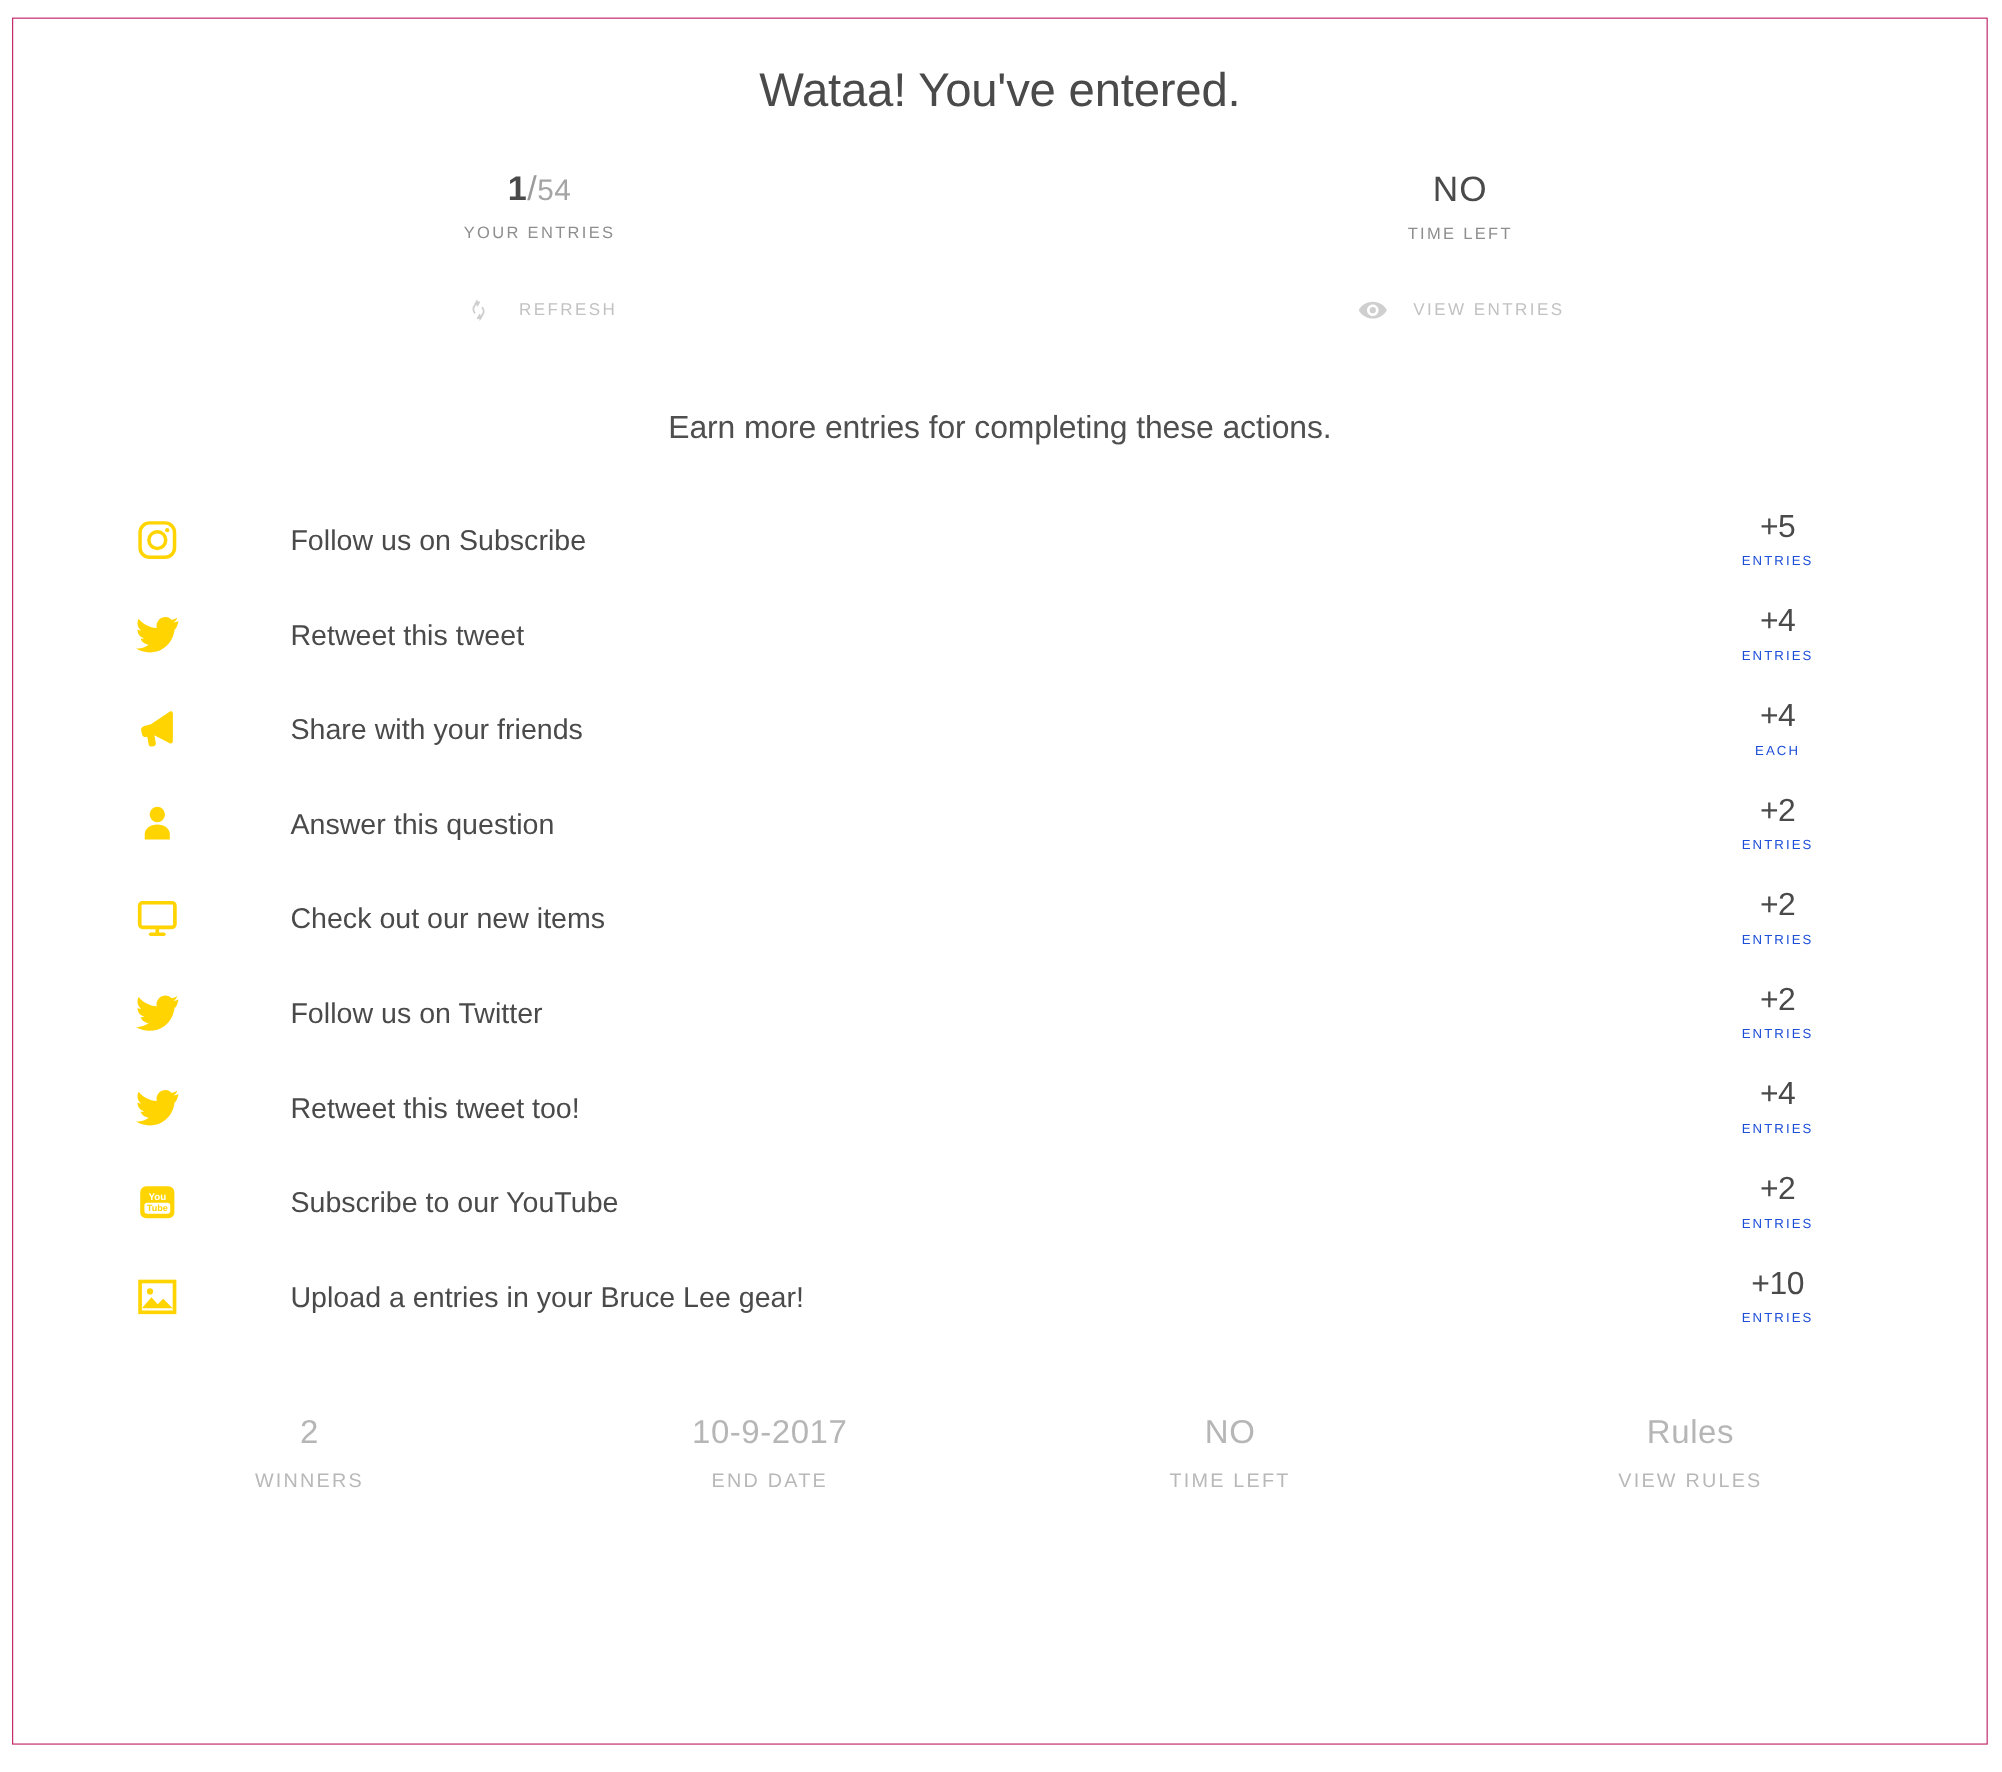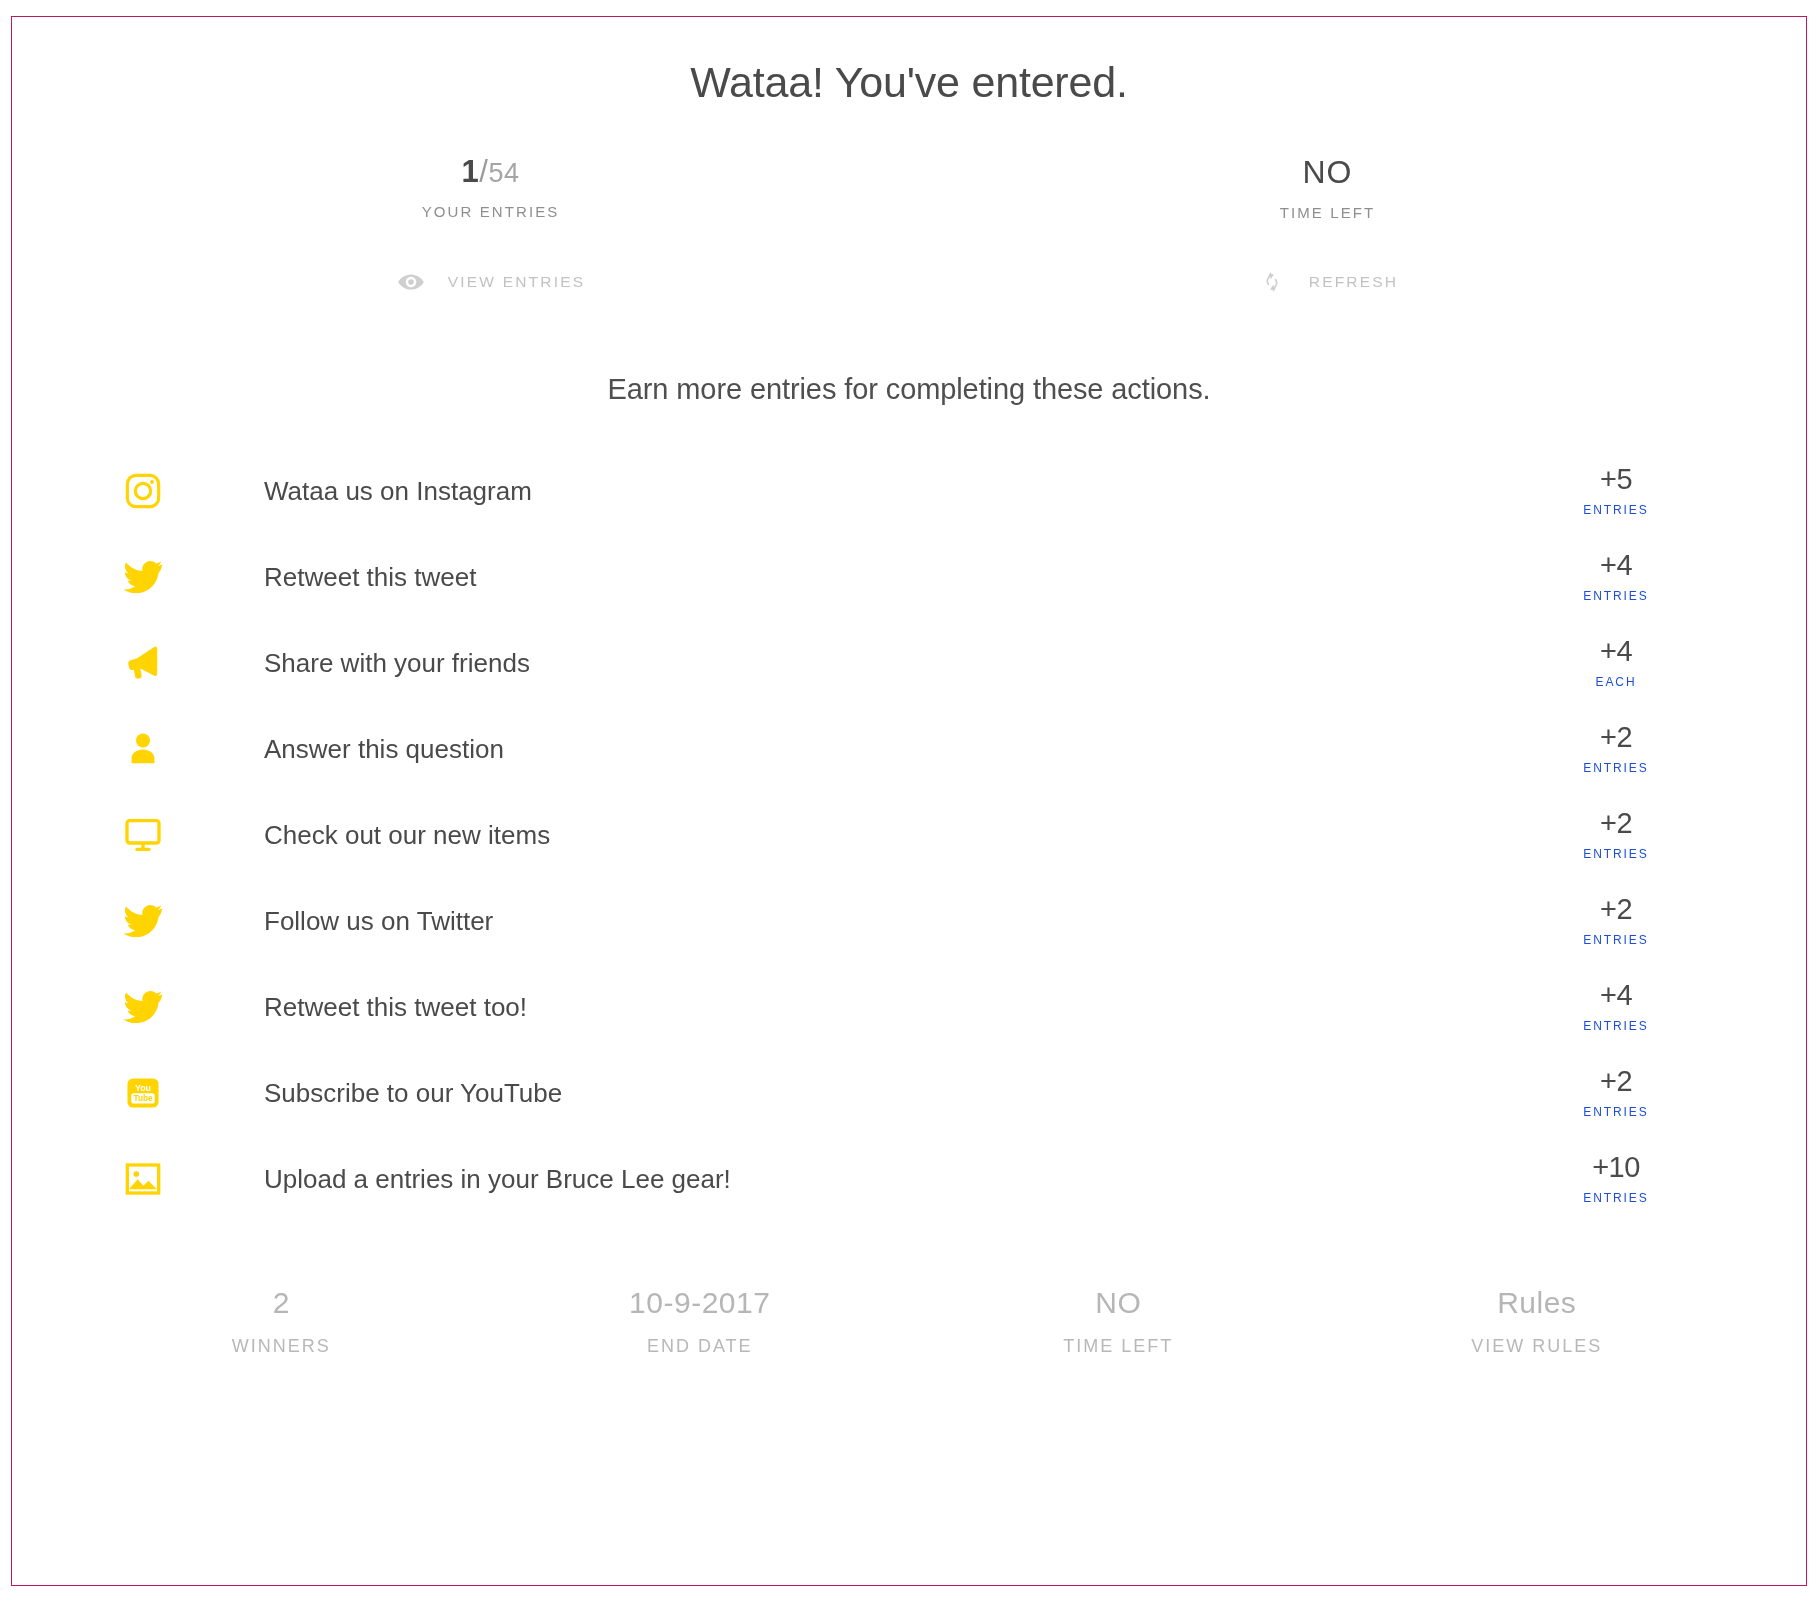--- a/index.html
+++ b/index.html
@@ -206,52 +206,52 @@
       <div class="stat-value plain">NO</div>
       <div class="stat-label">TIME LEFT</div>
     </div>
   </div>
 
   <div class="links-row">
     <div class="link-col">
       <div class="link-btn">
         <span class="link-icon">
           <svg viewBox="0 0 24 24" width="28" height="28" fill="currentColor" aria-hidden="true">
-            <path d="M12 5.5C6.9 5.5 2.7 8.7 1 12c1.7 3.3 5.9 6.5 11 6.5s9.3-3.2 11-6.5c-1.7-3.3-5.9-6.5-11-6.5zm0 11c-2.5 0-4.5-2-4.5-4.5S9.5 7.5 12 7.5s4.5 2 4.5 4.5-2 4.5-4.5 4.5z"></path>
-            <circle cx="12" cy="12" r="2.4"></circle>
+            <path d="M11.2 3.6c-0.2 0-0.4 0.1-0.5 0.3L8.9 6.7c-0.2 0.3 0 0.8 0.4 0.8 0.2 0 0.3-0.1 0.4-0.2l0.6-0.9c-1.8 0.8-3 2.6-3 4.7 0 1.5 0.6 2.8 1.5 3.8l1-1.1c-0.7-0.7-1.1-1.7-1.1-2.7 0-1.6 1-3 2.4-3.6l-0.5 0.9c-0.2 0.4 0.1 0.8 0.5 0.8 0.2 0 0.3-0.1 0.4-0.3l1.7-2.9c0.2-0.4-0.1-0.8-0.5-0.8h-1.5z"></path>
+            <path d="M12.8 20.4c0.2 0 0.4-0.1 0.5-0.3l1.8-2.8c0.2-0.3 0-0.8-0.4-0.8-0.2 0-0.3 0.1-0.4 0.2l-0.6 0.9c1.8-0.8 3-2.6 3-4.7 0-1.5-0.6-2.8-1.5-3.8l-1 1.1c0.7 0.7 1.1 1.7 1.1 2.7 0 1.6-1 3-2.4 3.6l0.5-0.9c0.2-0.4-0.1-0.8-0.5-0.8-0.2 0-0.3 0.1-0.4 0.3l-1.7 2.9c-0.2 0.4 0.1 0.8 0.5 0.8h1.5z"></path>
           </svg>
         </span>
-        <span class="link-text">VIEW ENTRIES</span>
+        <span class="link-text">REFRESH</span>
       </div>
     </div>
     <div class="link-col">
       <div class="link-btn">
         <span class="link-icon">
           <svg viewBox="0 0 24 24" width="28" height="28" fill="currentColor" aria-hidden="true">
-            <path d="M11.2 3.6c-0.2 0-0.4 0.1-0.5 0.3L8.9 6.7c-0.2 0.3 0 0.8 0.4 0.8 0.2 0 0.3-0.1 0.4-0.2l0.6-0.9c-1.8 0.8-3 2.6-3 4.7 0 1.5 0.6 2.8 1.5 3.8l1-1.1c-0.7-0.7-1.1-1.7-1.1-2.7 0-1.6 1-3 2.4-3.6l-0.5 0.9c-0.2 0.4 0.1 0.8 0.5 0.8 0.2 0 0.3-0.1 0.4-0.3l1.7-2.9c0.2-0.4-0.1-0.8-0.5-0.8h-1.5z"></path>
-            <path d="M12.8 20.4c0.2 0 0.4-0.1 0.5-0.3l1.8-2.8c0.2-0.3 0-0.8-0.4-0.8-0.2 0-0.3 0.1-0.4 0.2l-0.6 0.9c1.8-0.8 3-2.6 3-4.7 0-1.5-0.6-2.8-1.5-3.8l-1 1.1c0.7 0.7 1.1 1.7 1.1 2.7 0 1.6-1 3-2.4 3.6l0.5-0.9c0.2-0.4-0.1-0.8-0.5-0.8-0.2 0-0.3 0.1-0.4 0.3l-1.7 2.9c-0.2 0.4 0.1 0.8 0.5 0.8h1.5z"></path>
+            <path d="M12 5.5C6.9 5.5 2.7 8.7 1 12c1.7 3.3 5.9 6.5 11 6.5s9.3-3.2 11-6.5c-1.7-3.3-5.9-6.5-11-6.5zm0 11c-2.5 0-4.5-2-4.5-4.5S9.5 7.5 12 7.5s4.5 2 4.5 4.5-2 4.5-4.5 4.5z"></path>
+            <circle cx="12" cy="12" r="2.4"></circle>
           </svg>
         </span>
-        <span class="link-text">REFRESH</span>
+        <span class="link-text">VIEW ENTRIES</span>
       </div>
     </div>
   </div>
 
   <div class="section-subtitle">Earn more entries for completing these actions.</div>
 
   <div class="actions">
       <div class="action-row">
         <div class="action-icon" style="color: rgb(255, 212, 0);">
           <svg viewBox="0 0 24 24" width="40" height="40" fill="none" stroke="currentColor" stroke-width="1.9">
             <rect x="2.6" y="2.6" width="18.8" height="18.8" rx="5.2"></rect>
             <circle cx="12" cy="12" r="4.6"></circle>
             <circle cx="17.4" cy="6.6" r="1.15" fill="currentColor" stroke="none"></circle>
           </svg>
         </div>
-        <div class="action-label">Wataa us on Instagram</div>
+        <div class="action-label">Follow us on Subscribe</div>
         <div class="action-entries">
           <div class="entry-amount">+5</div>
           <div class="entry-unit">ENTRIES</div>
         </div>
       </div>
       <div class="action-row">
         <div class="action-icon" style="color: rgb(255, 212, 0);">
           <svg viewBox="0 0 24 24" width="42" height="42" fill="currentColor">
             <path d="M23 4.9c-0.8 0.4-1.7 0.6-2.6 0.8 0.9-0.6 1.6-1.5 2-2.5-0.9 0.5-1.9 0.9-2.9 1.1-0.8-0.9-2-1.5-3.3-1.5-2.5 0-4.6 2.1-4.6 4.6 0 0.4 0 0.7 0.1 1.1C8 8.3 4.6 6.5 2.3 3.7c-0.4 0.7-0.6 1.5-0.6 2.3 0 1.6 0.8 3 2 3.8C3 9.8 2.3 9.6 1.7 9.3v0.1c0 2.2 1.6 4.1 3.7 4.5-0.4 0.1-0.8 0.2-1.2 0.2-0.3 0-0.6 0-0.9-0.1 0.6 1.8 2.3 3.1 4.3 3.2-1.6 1.2-3.6 2-5.7 2-0.4 0-0.7 0-1.1-0.1 2 1.3 4.5 2.1 7.1 2.1 8.5 0 13.1-7 13.1-13.1V9.5C21.6 8.9 22.4 8 23 4.9z"></path>
           </svg>

